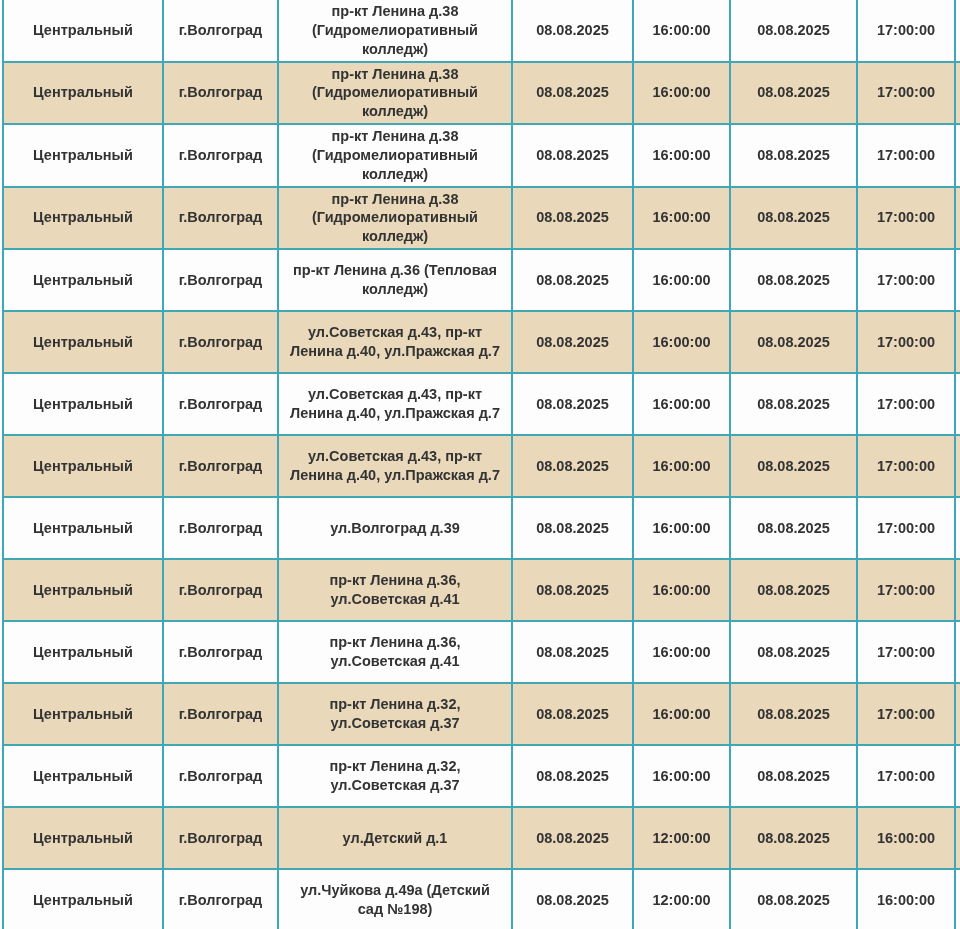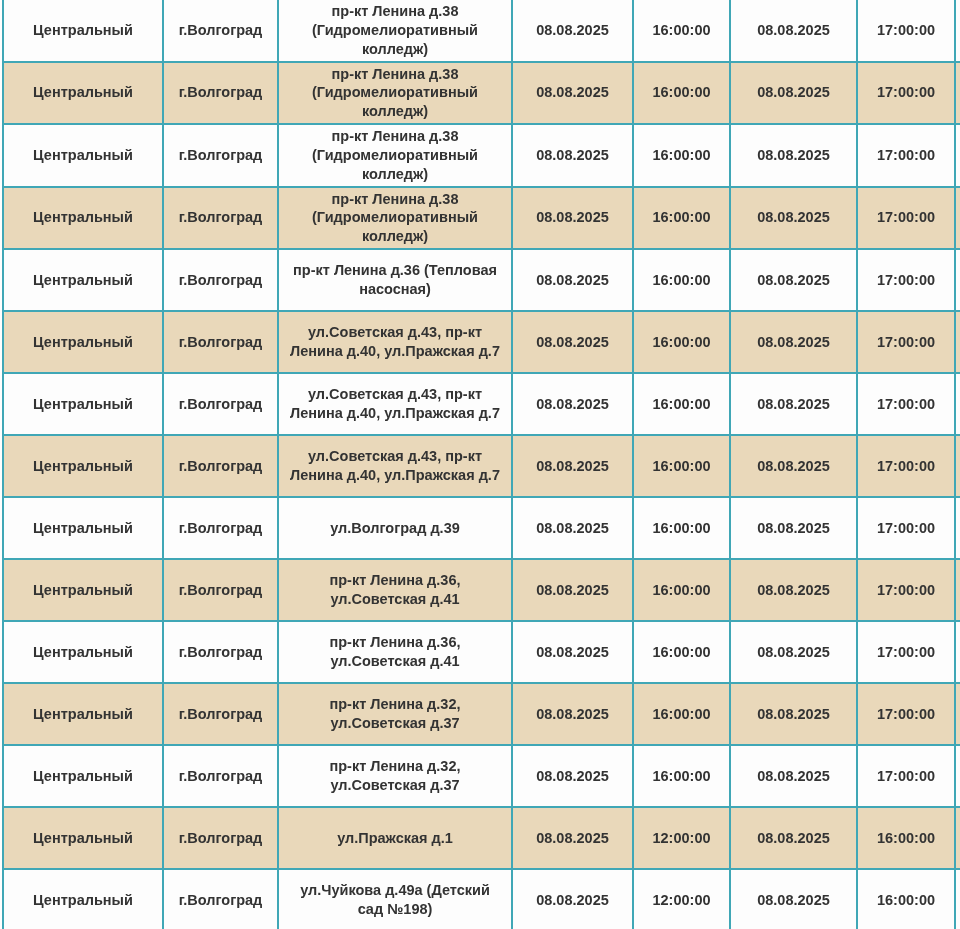--- a/index.html
+++ b/index.html
@@ -109,21 +109,21 @@
         <td class="addr">пр-кт Ленина д.38 (Гидромелиоративный колледж)</td>
         <td>08.08.2025</td>
         <td>16:00:00</td>
         <td>08.08.2025</td>
         <td>17:00:00</td>
         <td class="sliver"></td>
       </tr>
       <tr>
         <td>Центральный</td>
         <td>г.Волгоград</td>
-        <td class="addr">пр-кт Ленина д.36 (Тепловая насосная)</td>
+        <td class="addr">пр-кт Ленина д.36 (Тепловая колледж)</td>
         <td>08.08.2025</td>
         <td>16:00:00</td>
         <td>08.08.2025</td>
         <td>17:00:00</td>
         <td class="sliver"></td>
       </tr>
       <tr>
         <td>Центральный</td>
         <td>г.Волгоград</td>
         <td class="addr">ул.Советская д.43, пр-кт Ленина д.40, ул.Пражская д.7</td>
@@ -199,21 +199,21 @@
         <td class="addr">пр-кт Ленина д.32, ул.Советская д.37</td>
         <td>08.08.2025</td>
         <td>16:00:00</td>
         <td>08.08.2025</td>
         <td>17:00:00</td>
         <td class="sliver"></td>
       </tr>
       <tr>
         <td>Центральный</td>
         <td>г.Волгоград</td>
-        <td class="addr">ул.Пражская д.1</td>
+        <td class="addr">ул.Детский д.1</td>
         <td>08.08.2025</td>
         <td>12:00:00</td>
         <td>08.08.2025</td>
         <td>16:00:00</td>
         <td class="sliver"></td>
       </tr>
       <tr>
         <td>Центральный</td>
         <td>г.Волгоград</td>
         <td class="addr">ул.Чуйкова д.49а (Детский сад №198)</td>

